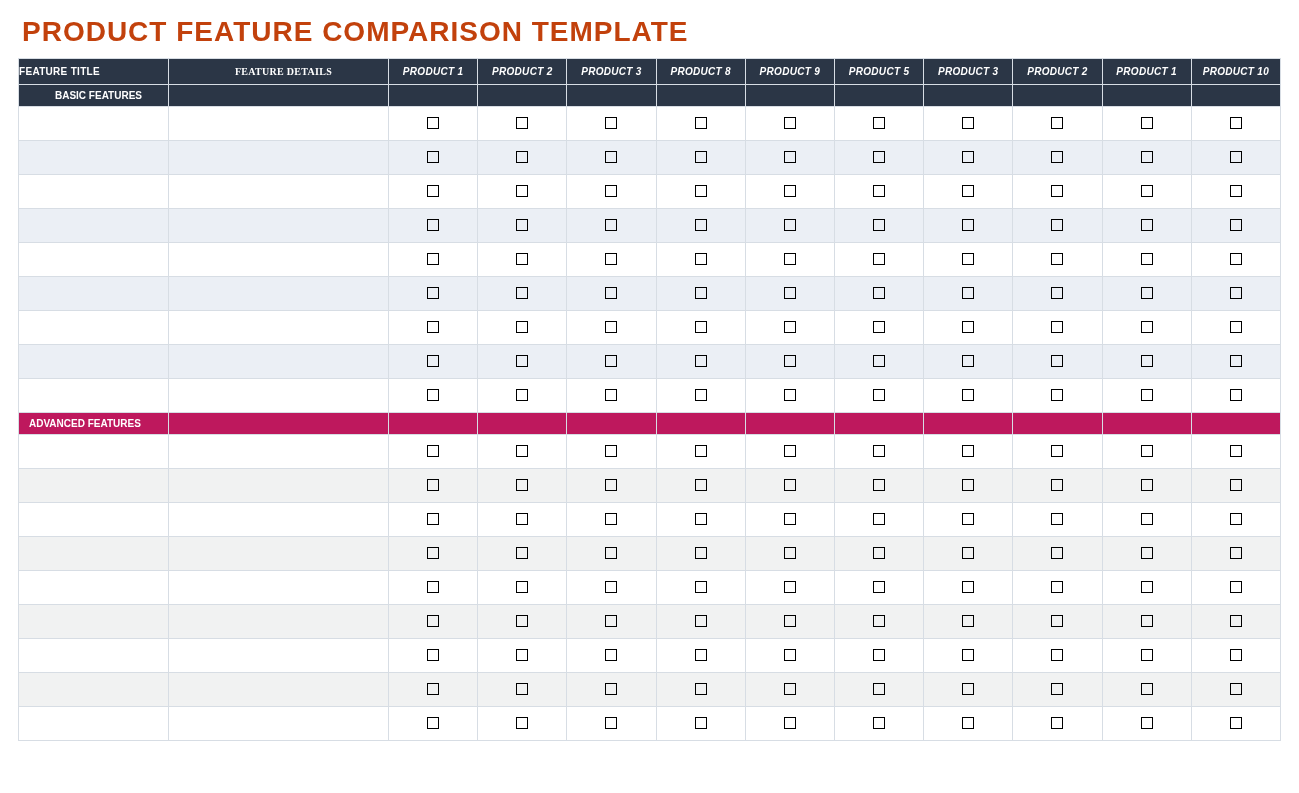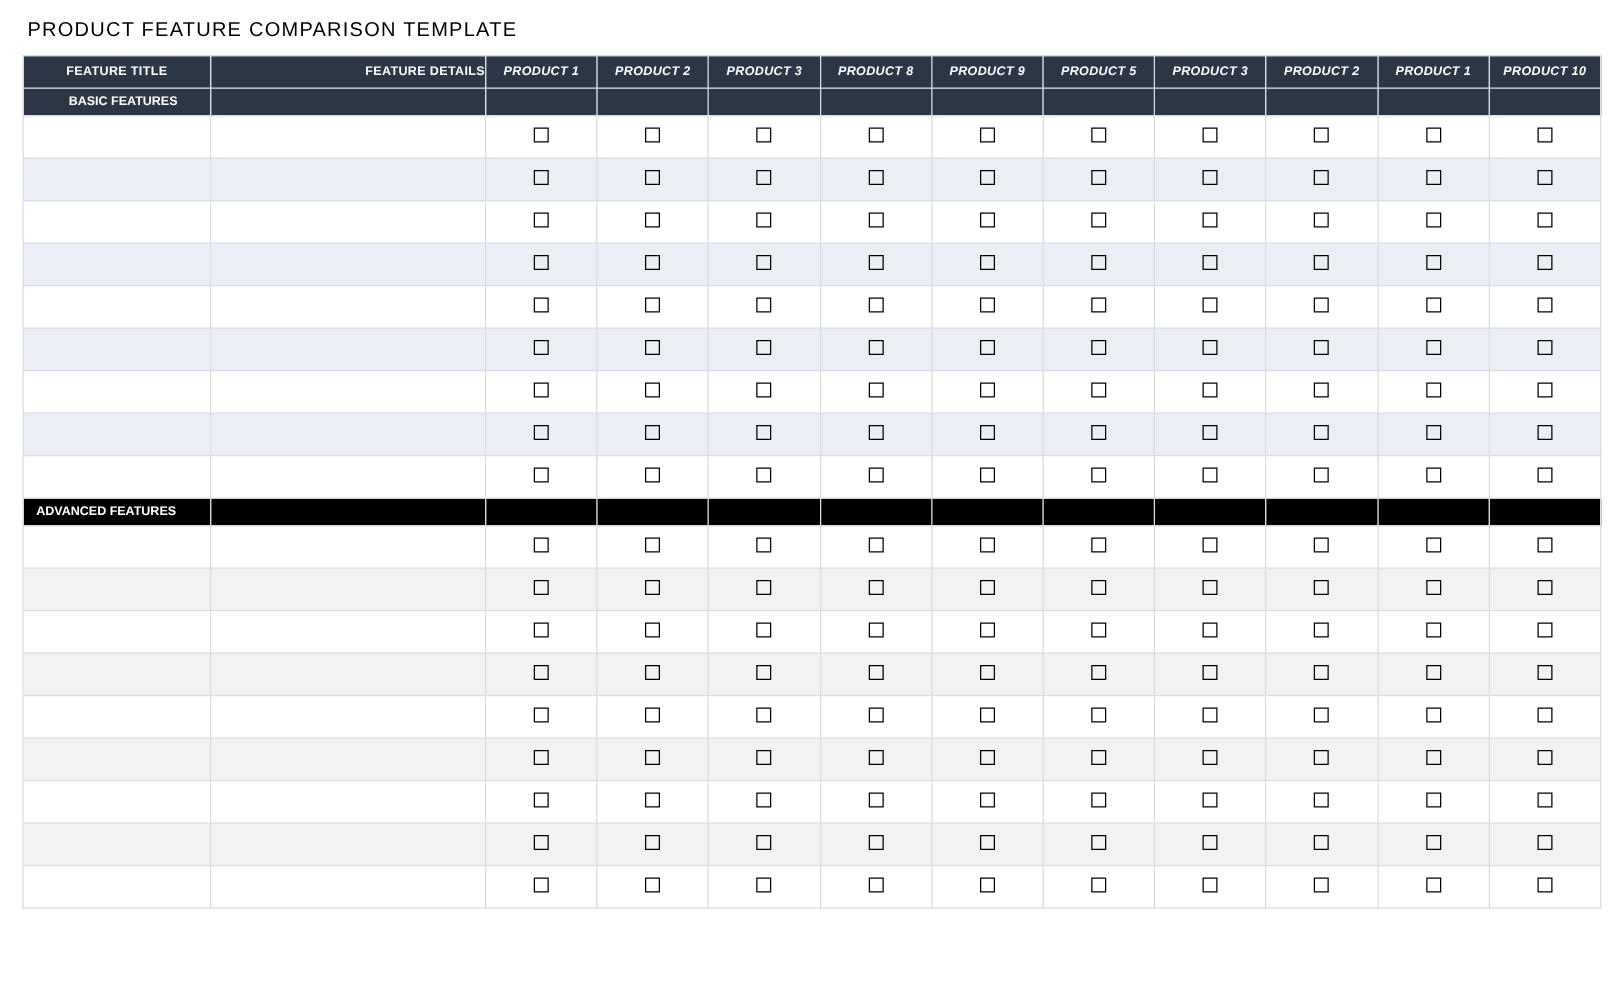--- a/index.html
+++ b/index.html
@@ -2,24 +2,24 @@
 <html><head>
 <meta charset="utf-8">
 <style>
   * { box-sizing: border-box; margin: 0; padding: 0; }
   body {
     font-family: Arial, Helvetica, sans-serif;
     background: #ffffff;
     padding: 10px 18px;
   }
   .page-title {
-    font-size: 16px;
-    font-weight: 400;
+    font-size: 28px;
+    font-weight: 700;
     letter-spacing: 1px;
-    color: #000000;
+    color: #c2410c;
     margin: 6px 0 10px 4px;
   }
   table {
     border-collapse: collapse;
     width: 100%;
     table-layout: fixed;
   }
   th, td {
     border: 1px solid #d7dde4;
     text-align: center;
@@ -27,34 +27,34 @@
     padding: 0;
   }
   thead th {
     background: #2b3646;
     color: #ffffff;
     font-size: 10px;
     font-weight: 700;
     letter-spacing: 0.3px;
     height: 26px;
   }
-  thead th.col-title { width: 150px; text-align: center; padding-left: 0; margin-left: 20px; }
-  thead th.col-details { width: 220px; text-align: right; padding-left: 10px; }
+  thead th.col-title { width: 150px; text-align: left; padding-left: 0; margin-left: 20px; }
+  thead th.col-details { width: 220px; text-align: center; padding-left: 10px; font-family: Liberation Serif, serif; }
   thead th.col-prod { width: auto; font-style: italic; }
   tr.section-basic td {
     background: #2b3646;
     color: #ffffff;
     font-size: 10px;
     font-weight: 700;
     height: 22px;
     text-align: center;
     padding-left: 10px;
   }
   tr.section-advanced td {
-    background: #000000;
+    background: #be185d;
     color: #ffffff;
     font-size: 10px;
     font-weight: 700;
     height: 22px;
     text-align: left;
     padding-left: 10px;
   }
   tr.section-basic td.empty, tr.section-advanced td.empty { padding: 0; }
   tbody tr.data-row td { height: 34px; }
   tbody tr.data-row td.feature-title,

